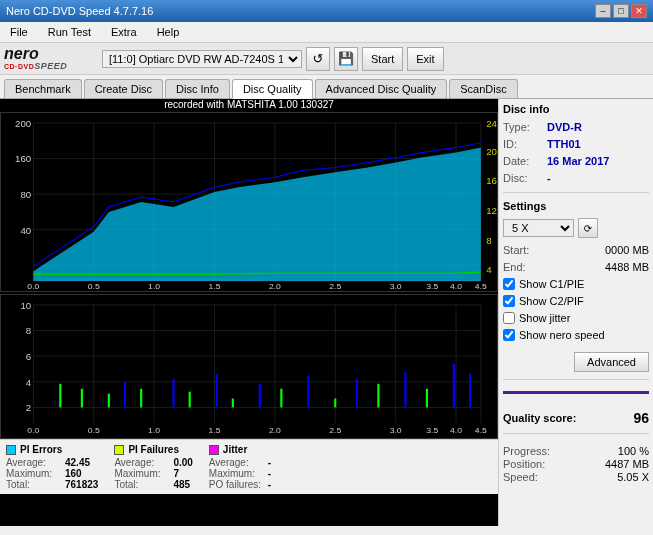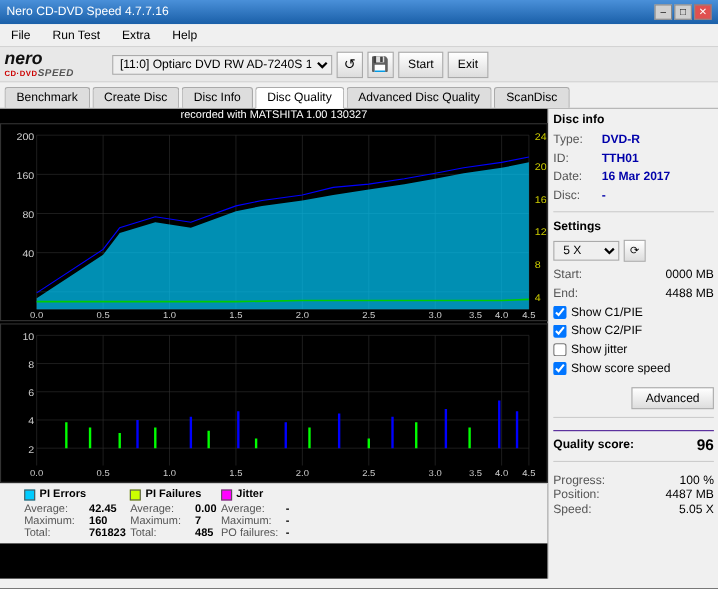--- a/index.html
+++ b/index.html
@@ -170,21 +170,21 @@
     .settings-row {
       display: flex;
       align-items: center;
       gap: 4px;
       margin-bottom: 2px;
     }
     .settings-select {
       font-size: 11px;
       border: 1px solid #aaa;
       padding: 1px 4px;
-      width: 60px;
+      width: 71px;
     }
     .mb-row { display: flex; justify-content: space-between; margin-bottom: 1px; }
     .mb-label { color: #555; }
 
     .checkbox-row {
       display: flex;
       align-items: center;
       gap: 4px;
       margin-bottom: 1px;
     }
@@ -198,22 +198,22 @@
       cursor: pointer;
       font-size: 11px;
       align-self: flex-end;
     }
 
     .quality-row {
       display: flex;
       justify-content: space-between;
       align-items: center;
       margin-top: 4px;
-      padding-top: 4px;
-      border-top: 1px solid #4c1d95;
+      padding-top: 16px;
+      border-top: 3px solid #4c1d95;
     }
     .quality-label { font-weight: bold; }
     .quality-value { font-weight: bold; font-size: 14px; }
 
     .progress-section { margin-top: 4px; }
     .progress-row { display: flex; justify-content: space-between; margin-bottom: 1px; }
 
     .divider { border: none; border-top: 1px solid #ccc; margin: 3px 0; }
   </style>
 </head>
@@ -365,21 +365,21 @@
         <text x="198" y="140" fill="#ccc" font-size="8" text-anchor="middle">1.5</text>
         <text x="254" y="140" fill="#ccc" font-size="8" text-anchor="middle">2.0</text>
         <text x="310" y="140" fill="#ccc" font-size="8" text-anchor="middle">2.5</text>
         <text x="366" y="140" fill="#ccc" font-size="8" text-anchor="middle">3.0</text>
         <text x="400" y="140" fill="#ccc" font-size="8" text-anchor="middle">3.5</text>
         <text x="422" y="140" fill="#ccc" font-size="8" text-anchor="middle">4.0</text>
         <text x="445" y="140" fill="#ccc" font-size="8" text-anchor="middle">4.5</text>
       </svg>
     </div>
 
-    <div class="legend-area" style="background:#f0f0f0; padding:4px 22px; display:flex; gap:4px;">
+    <div class="legend-area" style="background:#f0f0f0; padding:4px 6px; display:flex; gap:16px;">
       <div class="legend-item">
         <div class="legend-header">
           <div class="legend-dot" style="background:#00ccff;"></div>
           <span>PI Errors</span>
         </div>
         <div class="legend-row">
           <span class="legend-label">Average:</span>
           <span class="legend-value">42.45</span>
         </div>
         <div class="legend-row">
@@ -480,21 +480,21 @@
     <div class="checkbox-row">
       <input type="checkbox" id="c2" checked="" style="">
       <label for="c2">Show C2/PIF</label>
     </div>
     <div class="checkbox-row">
       <input type="checkbox" id="sj" style="">
       <label for="sj">Show jitter</label>
     </div>
     <div class="checkbox-row">
       <input type="checkbox" id="srs" checked="" style="">
-      <label for="srs">Show score speed</label>
+      <label for="srs">Show nero speed</label>
     </div>
 
     <div style="display:flex; justify-content:flex-end; margin-top:2px;">
       <button class="advanced-btn">Advanced</button>
     </div>
 
     <hr class="divider">
 
     <div class="quality-row">
       <span class="quality-label">Quality score:</span>

